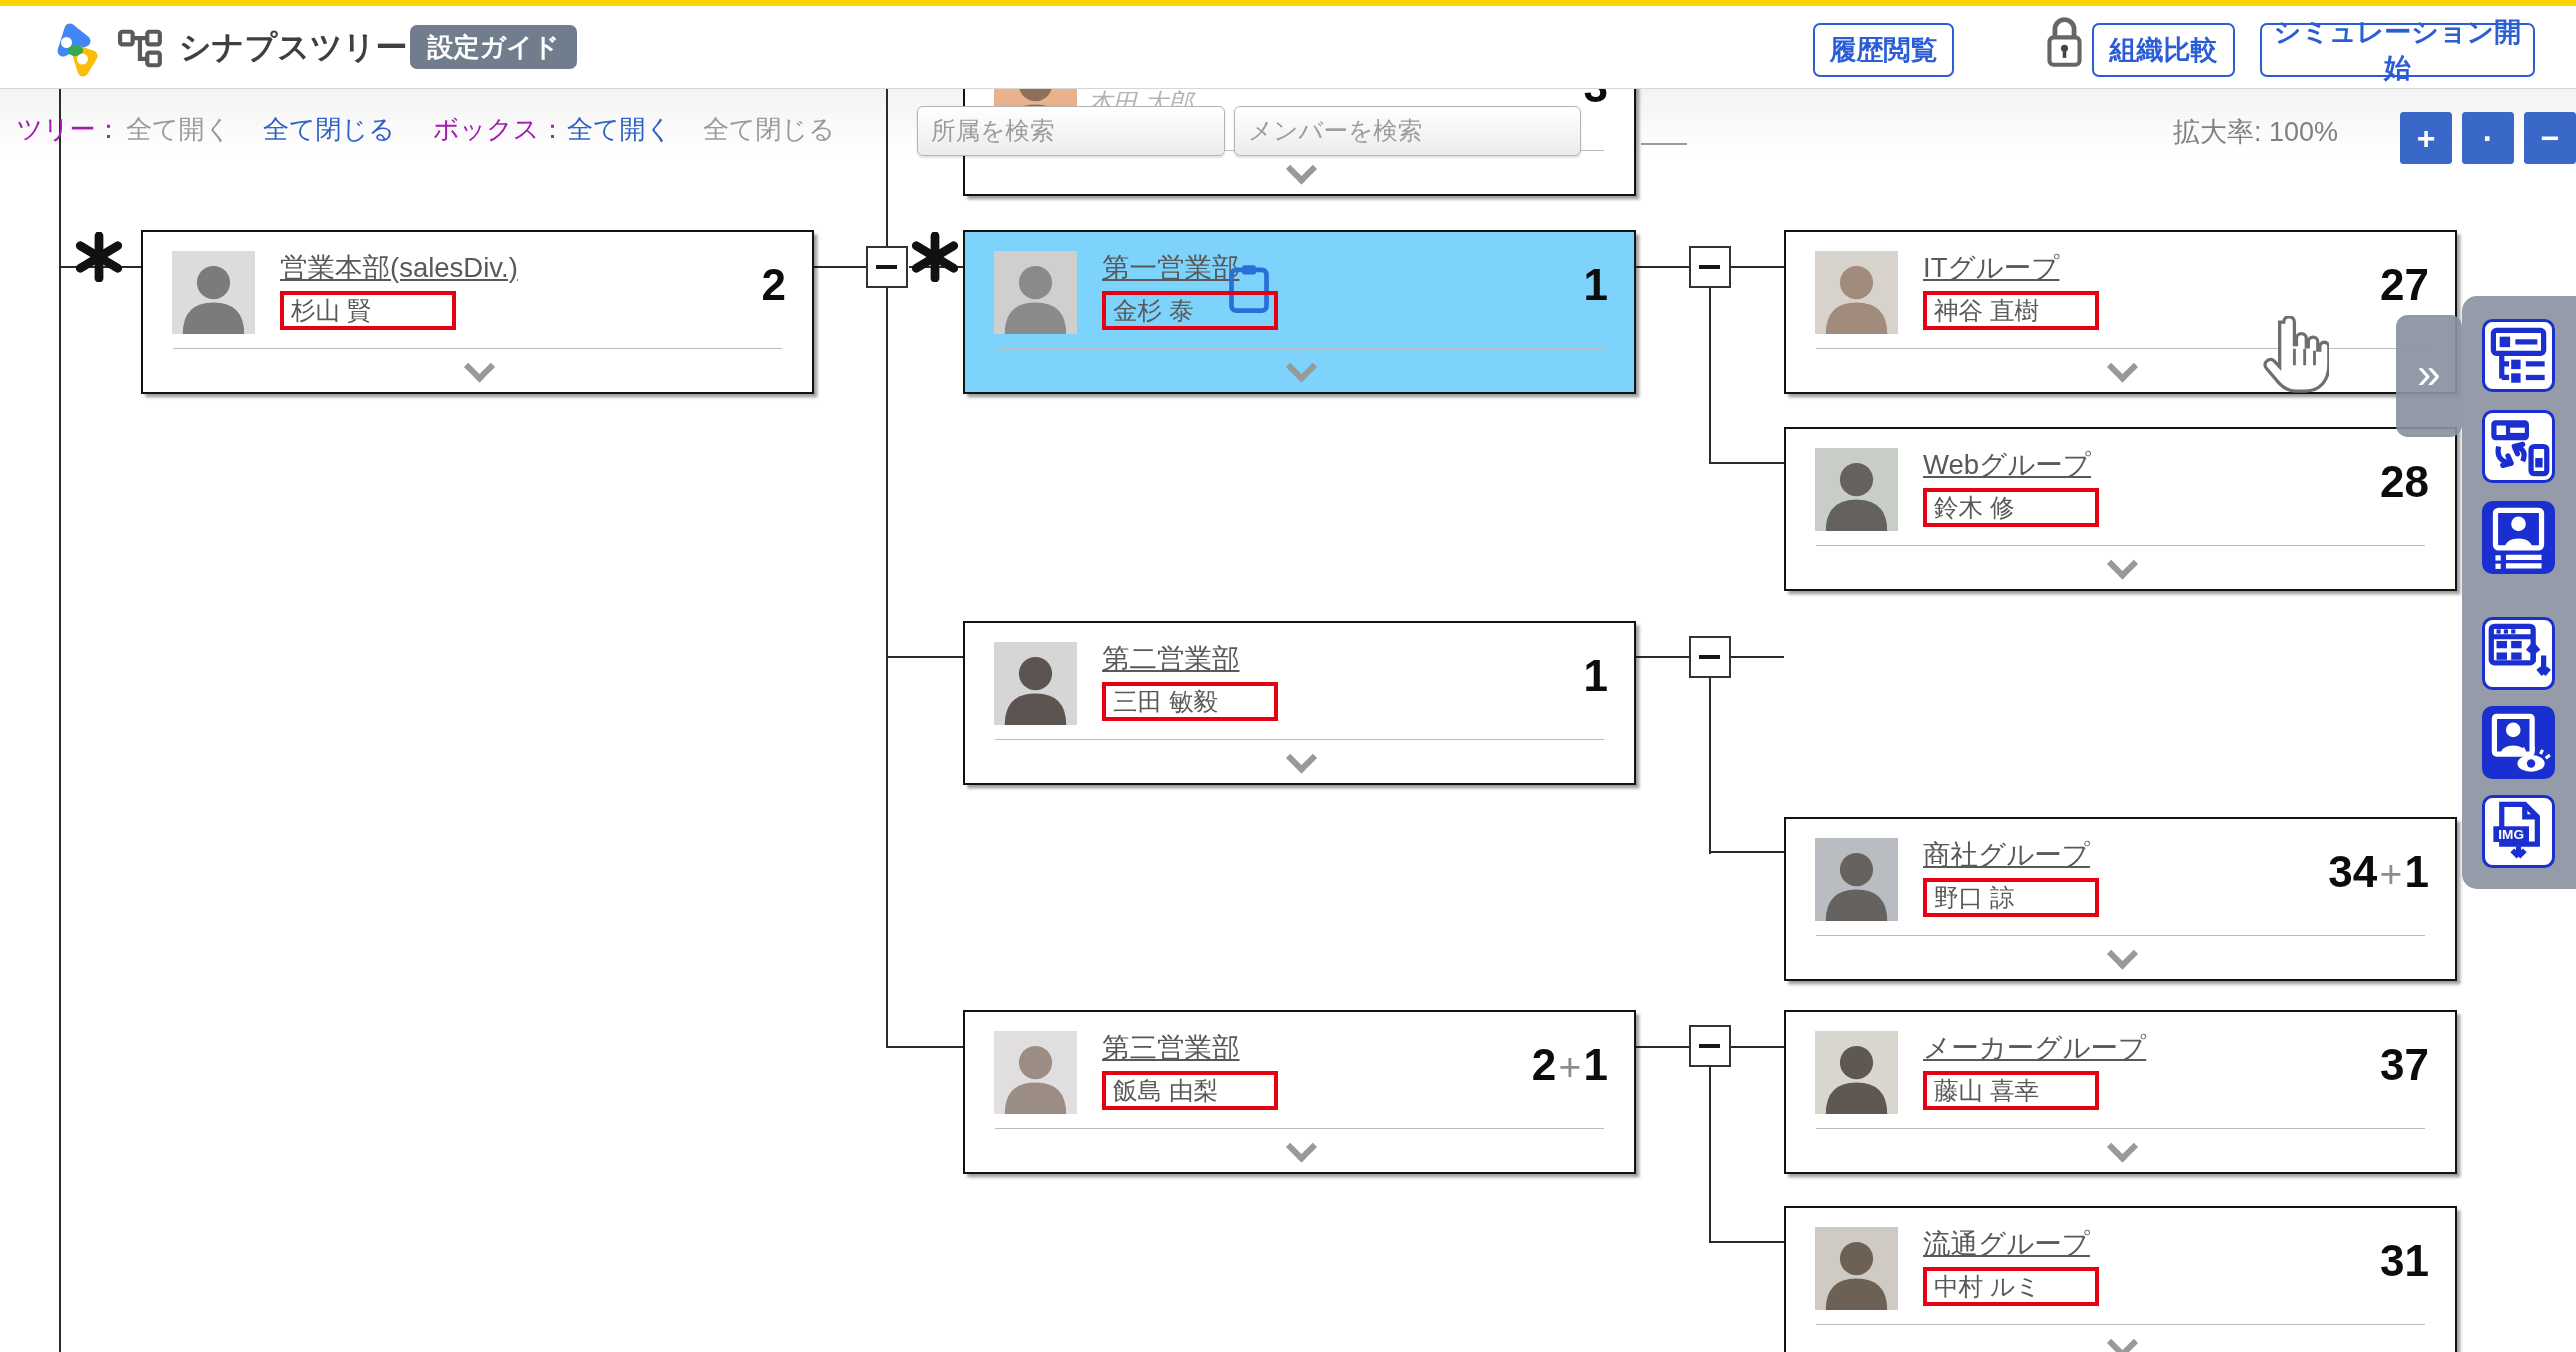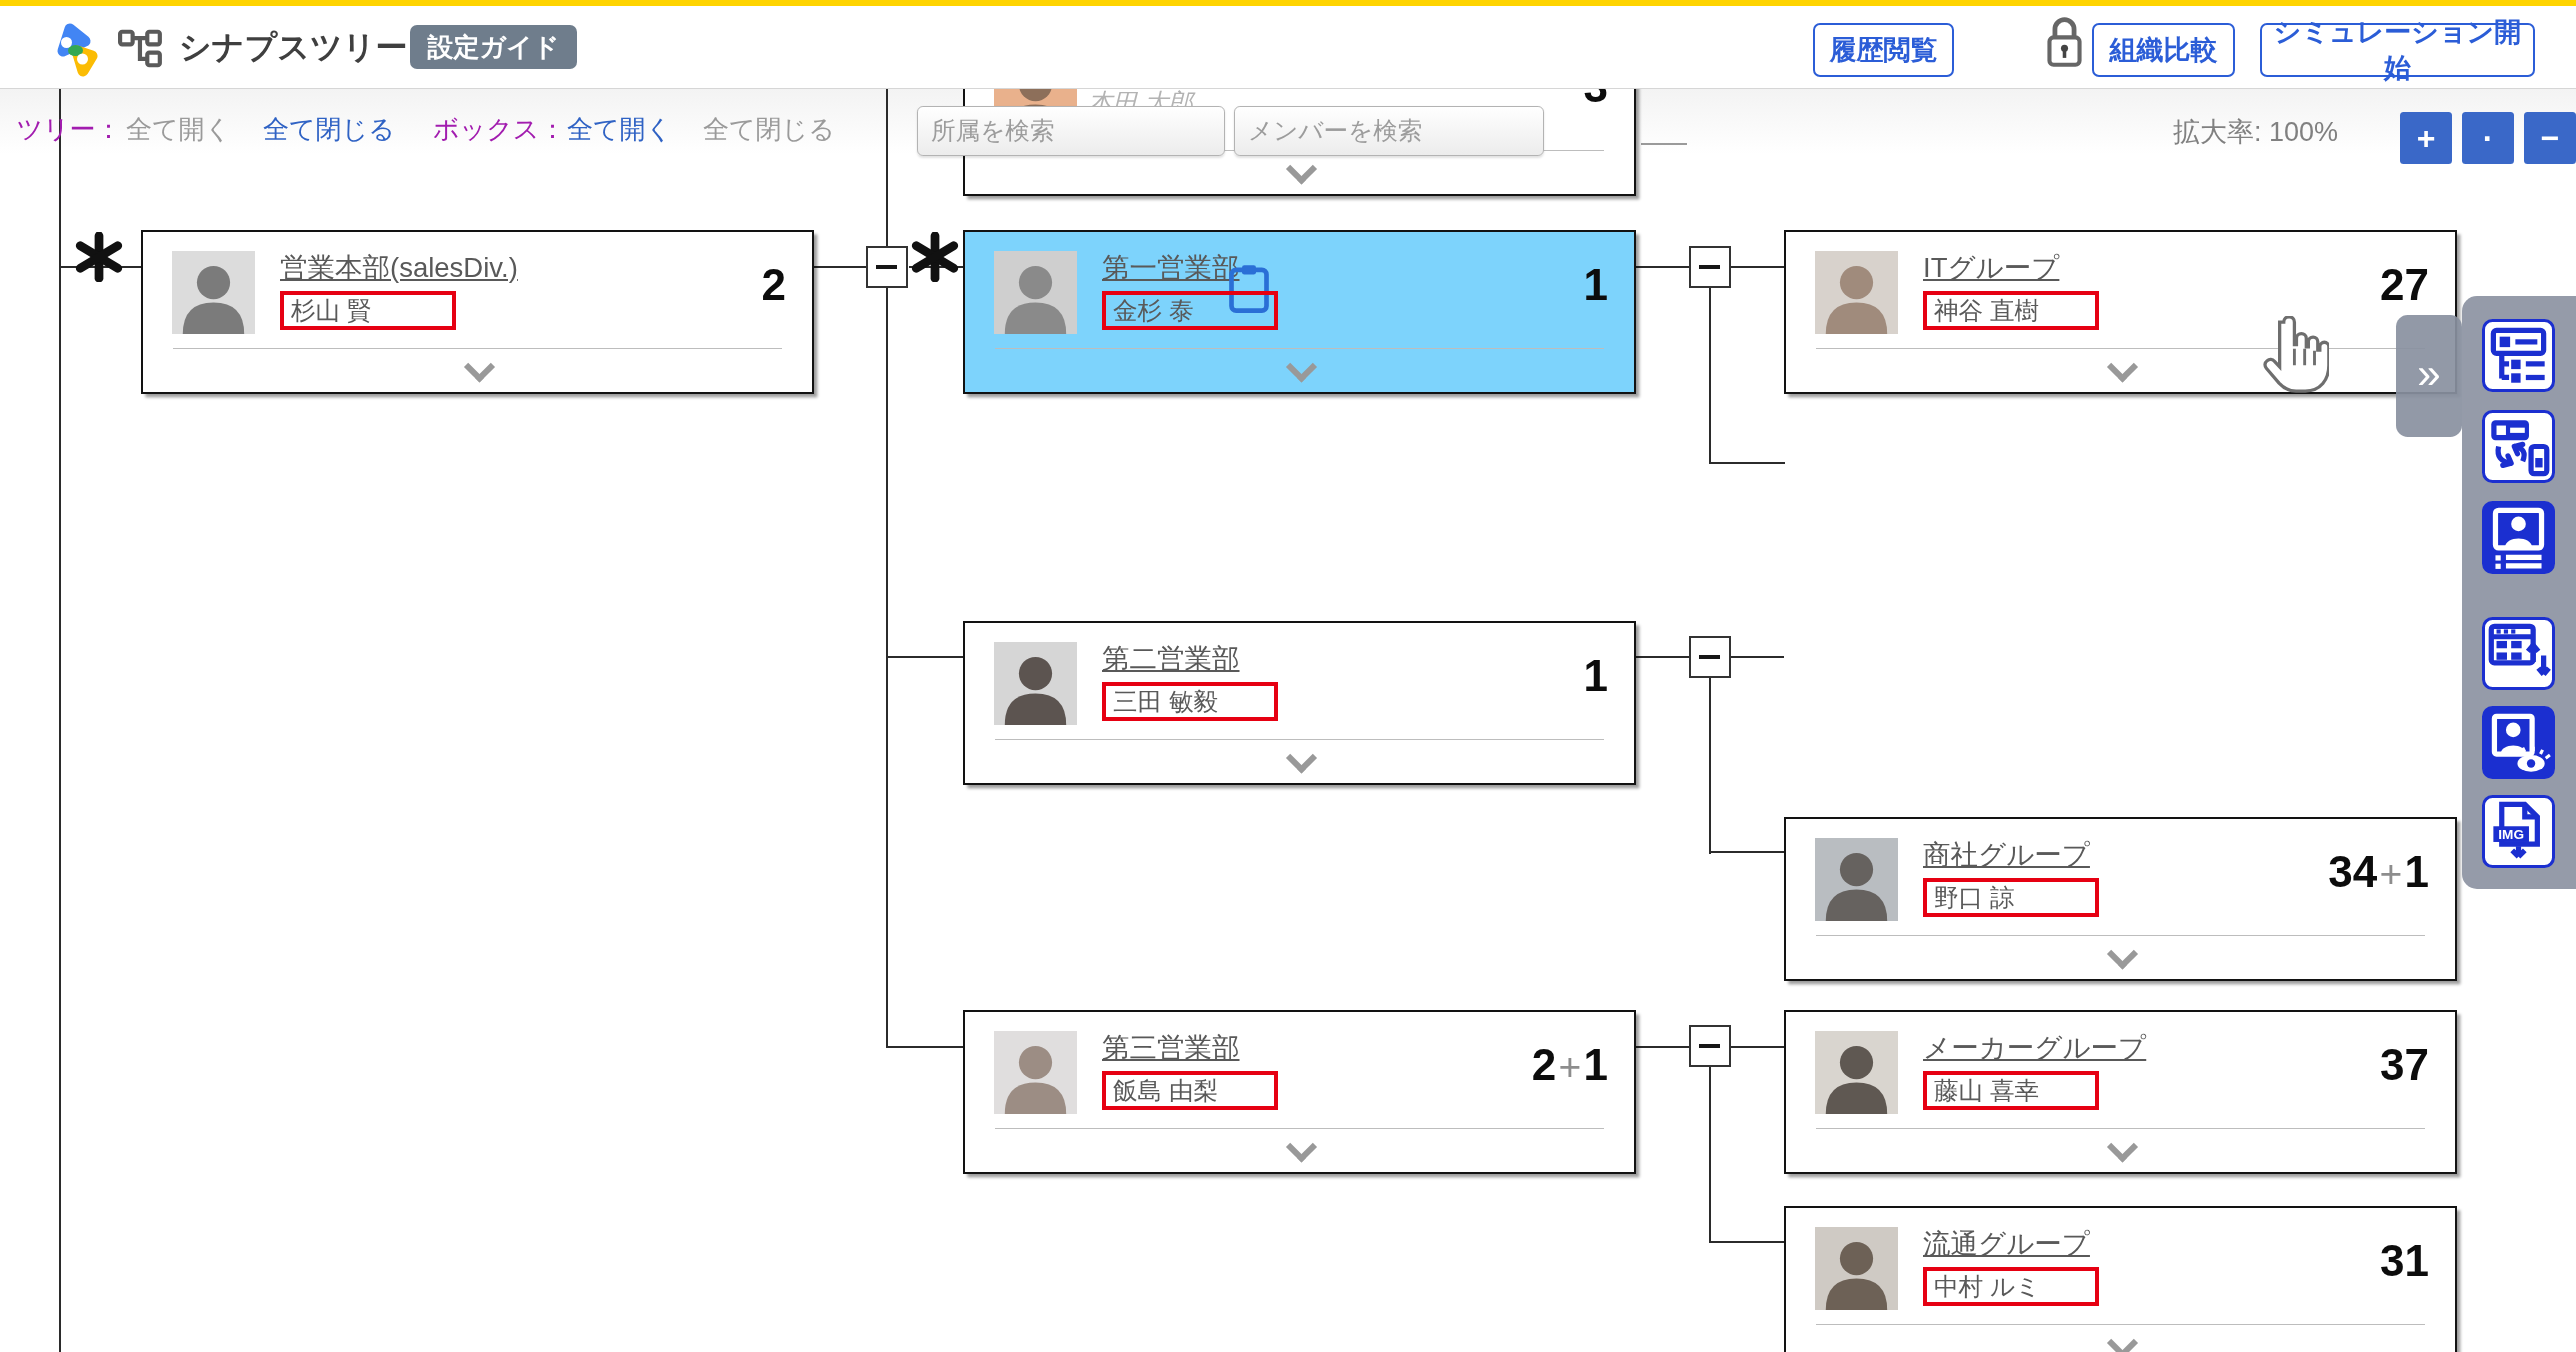--- a/index.html
+++ b/index.html
@@ -203,20 +203,33 @@
           </svg></div>
       <div class="node-title">ITグループ</div>
       <div class="name-tag">
           <span>神谷 直樹</span>
         </div>
       <div class="count"><span>27</span></div>
       <div class="divider"></div>
       <div class="chev"></div>
     </div>
 
+    <div class="node" style="left:1784px;top:427px">
+      <div class="avatar" style="background: rgb(200, 205, 200);"><svg viewBox="0 0 100 100" width="100%" height="100%">
+            <circle cx="50" cy="38" r="20" fill="#65625e"></circle>
+            <path d="M13 100 Q13 62 50 62 Q87 62 87 100 Z" fill="#65625e"></path>
+          </svg></div>
+      <div class="node-title">Webグループ</div>
+      <div class="name-tag">
+          <span>鈴木 修</span>
+        </div>
+      <div class="count"><span>28</span></div>
+      <div class="divider"></div>
+      <div class="chev"></div>
+    </div>
 
 
     <div class="node" style="left:1784px;top:817px">
       <div class="avatar" style="background: rgb(185, 189, 193);"><svg viewBox="0 0 100 100" width="100%" height="100%">
             <circle cx="50" cy="38" r="20" fill="#66625f"></circle>
             <path d="M13 100 Q13 62 50 62 Q87 62 87 100 Z" fill="#66625f"></path>
           </svg></div>
       <div class="node-title">商社グループ</div>
       <div class="name-tag">
           <span>野口 諒</span>
@@ -257,21 +270,21 @@
 
   <div class="toolstrip"></div>
   <div class="toolbar">
     <span class="tb-item lbl" style="left:16.4px">ツリー：</span>
     <span class="tb-item lnk-off" style="left:126px">全て開く</span>
     <span class="tb-item lnk-on" style="left:263px">全て閉じる</span>
     <span class="tb-item lbl" style="left:433px">ボックス：</span>
     <span class="tb-item lnk-on" style="left:567px">全て開く</span>
     <span class="tb-item lnk-off" style="left:703px">全て閉じる</span>
     <input class="srch" style="left: 917px; width: 308px;" placeholder="所属を検索">
-    <input class="srch" style="left: 1234px; width: 310px;" placeholder="メンバーを検索">
+    <input class="srch" style="left: 1234px; width: 347px;" placeholder="メンバーを検索">
     <span class="zoomlbl">拡大率: 100%</span>
     <button class="zbtn" style="left:2400px">+</button>
     <button class="zbtn" style="left:2462px">·</button>
     <button class="zbtn" style="left:2524px">−</button>
   </div>
 
   <div class="accent"></div>
   <header>
     <svg class="logo" viewBox="0 0 56 56">
       <path d="M24 7 L39 19 L17 29 Z" fill="#4285f4" stroke="#4285f4" stroke-width="11" stroke-linejoin="round"></path>

